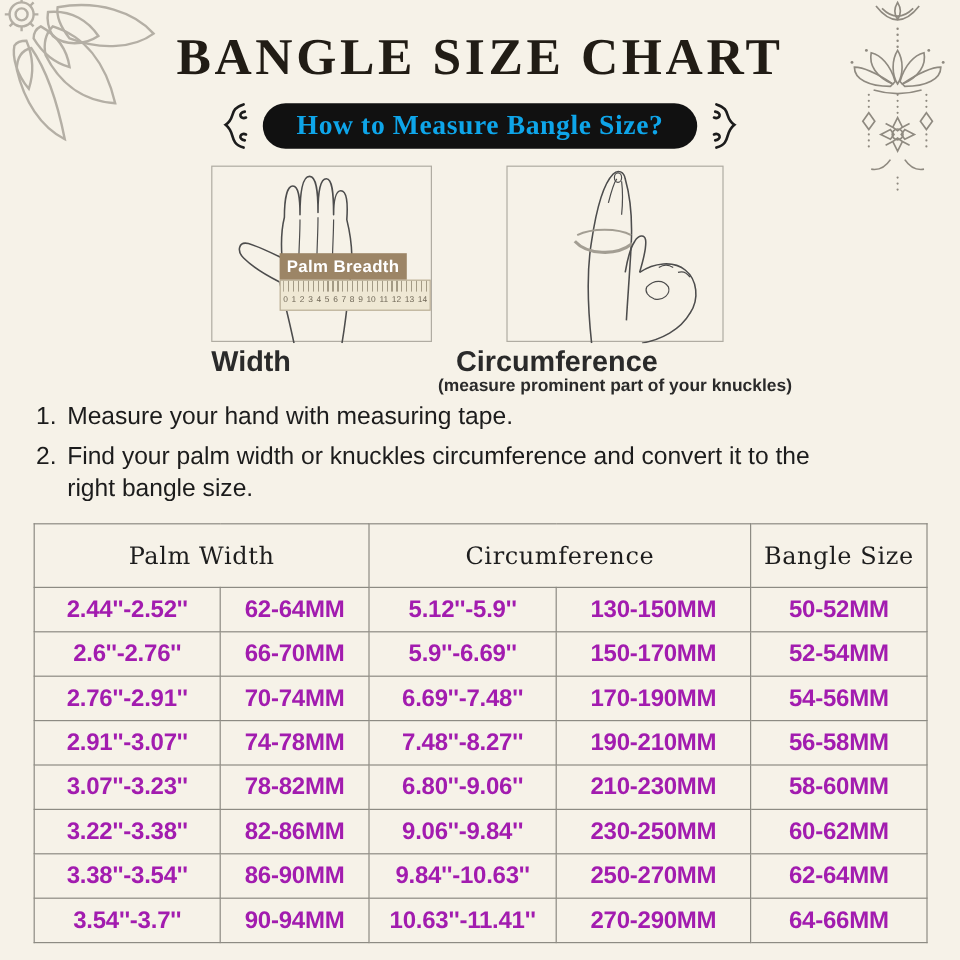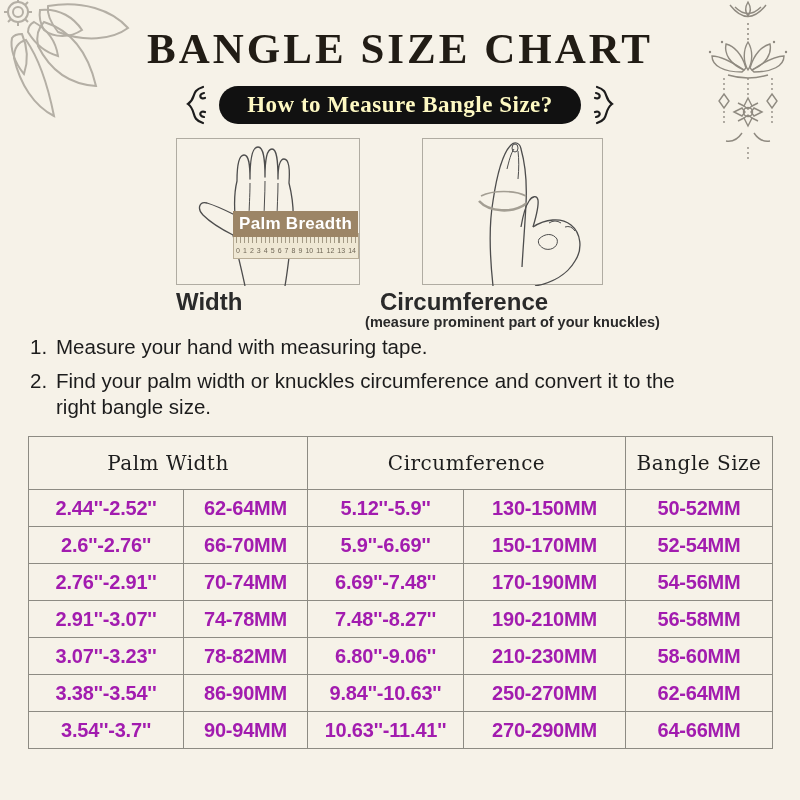--- a/index.html
+++ b/index.html
@@ -12,21 +12,21 @@
   .title{
     position:absolute;left:0;top:24px;width:100%;text-align:center;
     font-family:"Liberation Serif",serif;font-weight:bold;
     font-size:43px;letter-spacing:3px;color:#211c15;
   }
   .banner-row{
     position:absolute;left:0;top:84px;width:100%;
     display:flex;align-items:center;justify-content:center;gap:12px;
   }
   .pill{
-    background:#111111;color:#fef9c3;border-radius:20px;
+    background:#111111;color:#0ea5e9;border-radius:20px;
     height:38px;display:flex;align-items:center;padding:0 28px;
     font-family:"Liberation Serif",serif;font-weight:bold;font-size:23px;
     letter-spacing:0.5px;
   }
   .flourish{width:30px;height:42px;}
   .flourish svg{display:block;}
   
   .mandala{position:absolute;left:0;top:0;}
   .lotus{position:absolute;left:698px;top:0;}
   
@@ -45,21 +45,21 @@
     position:absolute;left:2px;top:0;right:2px;height:9px;
     background:repeating-linear-gradient(90deg,#a39a85 0 1px,transparent 1px 4.1px);
   }
   .ruler-numbers{
     position:absolute;left:2px;right:2px;bottom:2px;
     display:flex;justify-content:space-between;
     font-size:7px;color:#6f6757;line-height:10px;
   }
   .ruler-label{
     position:absolute;left:56px;top:72px;
-    background:#9c8566;color:#ffffff;font-size:17px;font-weight:bold;
+    background:#9c8566;color:#ffffff;font-size:14px;font-weight:bold;
     padding:3px 6px;letter-spacing:0.3px;
   }
   .caption{
     position:absolute;top:288px;font-weight:bold;font-size:24px;color:#2a2a2a;
   }
   #cap-width{left:176px;width:184px;}
   #cap-circ{left:380px;width:265px;}
   .subcaption{
     position:absolute;top:314px;left:330px;width:365px;text-align:center;
     font-weight:bold;font-size:14.5px;color:#2a2a2a;
@@ -290,20 +290,27 @@
           <td>56-58MM</td>
         </tr>
         <tr>
           <td>3.07''-3.23''</td>
           <td>78-82MM</td>
           <td>6.80''-9.06''</td>
           <td>210-230MM</td>
           <td>58-60MM</td>
         </tr>
         <tr>
+          <td>3.22''-3.38''</td>
+          <td>82-86MM</td>
+          <td>9.06''-9.84''</td>
+          <td>230-250MM</td>
+          <td>60-62MM</td>
+        </tr>
+        <tr>
           <td>3.38''-3.54''</td>
           <td>86-90MM</td>
           <td>9.84''-10.63''</td>
           <td>250-270MM</td>
           <td>62-64MM</td>
         </tr>
         <tr>
           <td>3.54''-3.7''</td>
           <td>90-94MM</td>
           <td>10.63''-11.41''</td>

